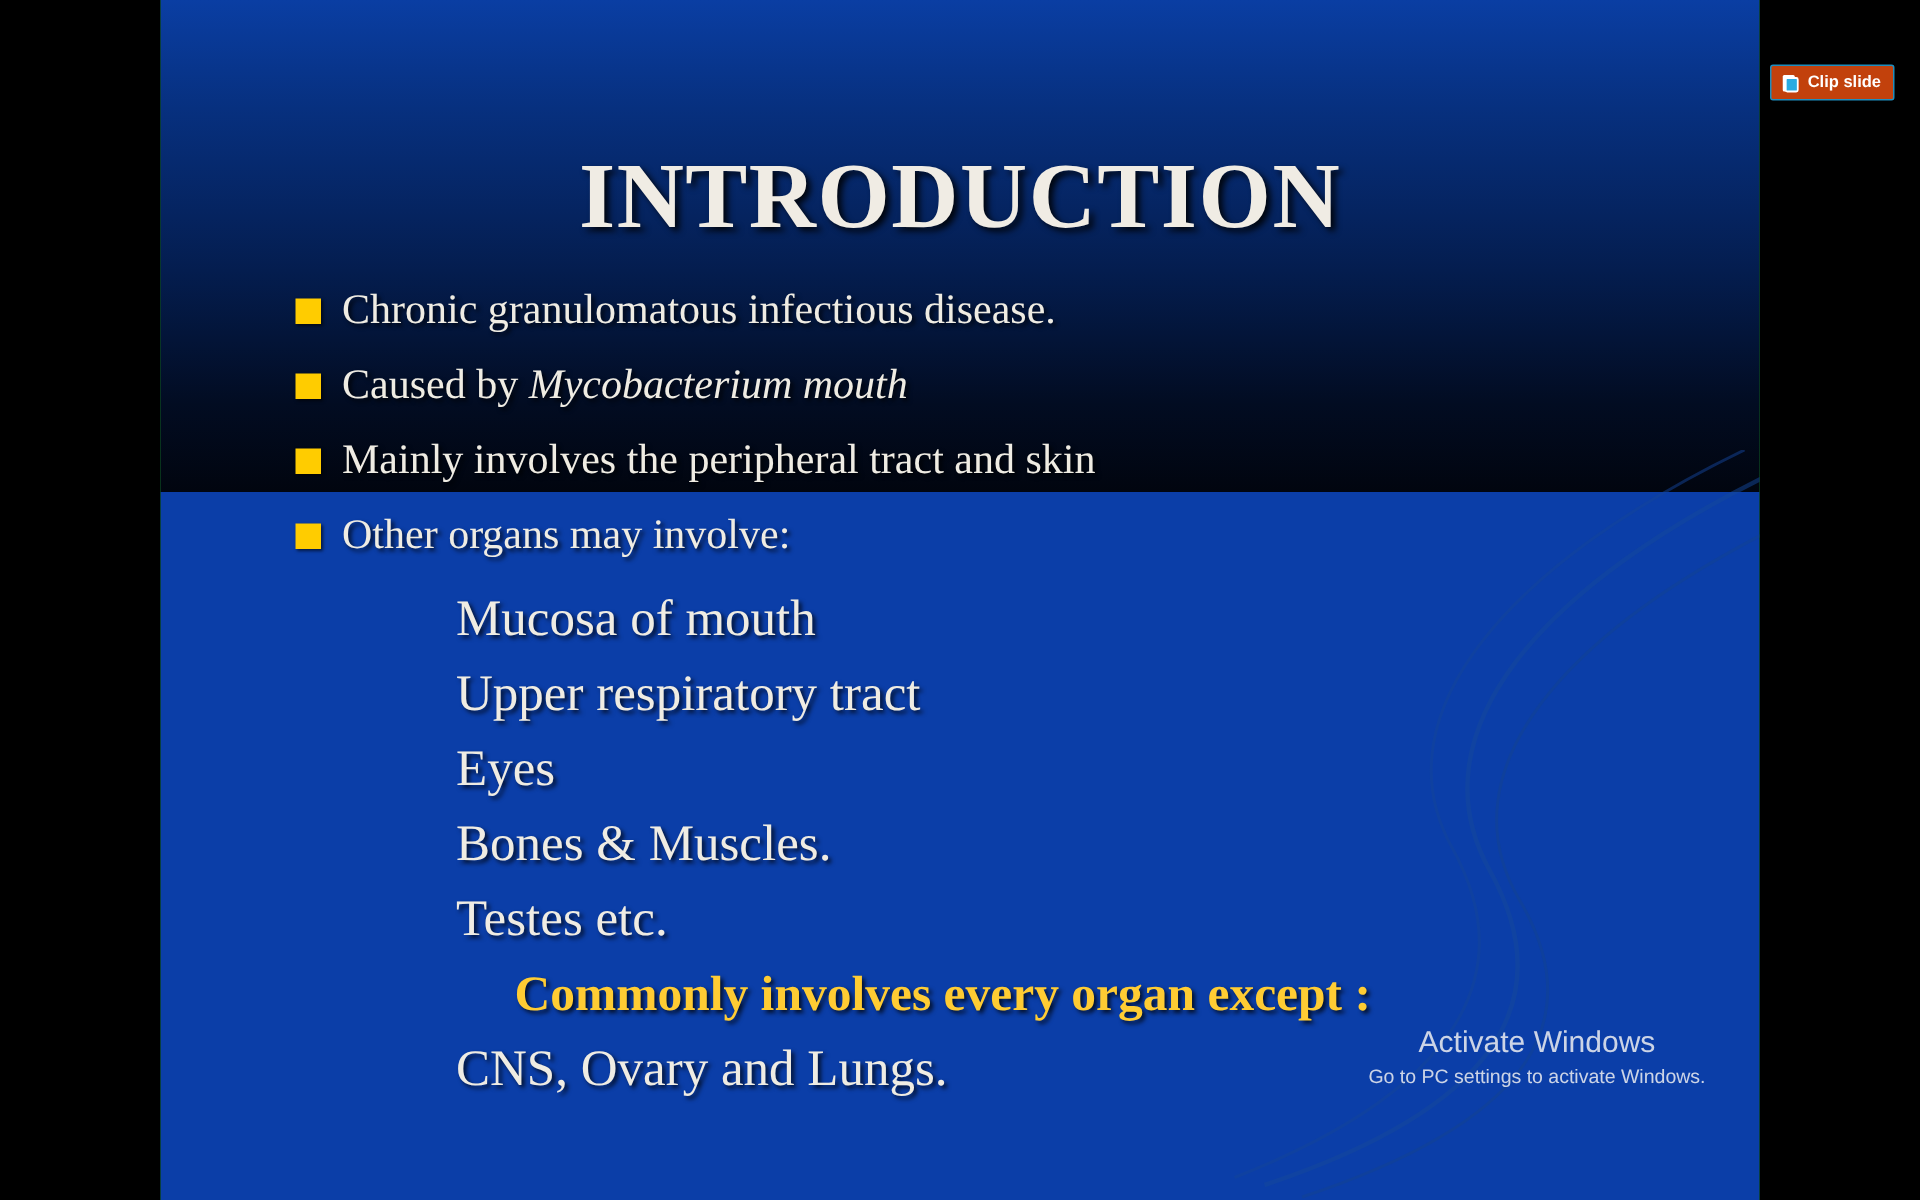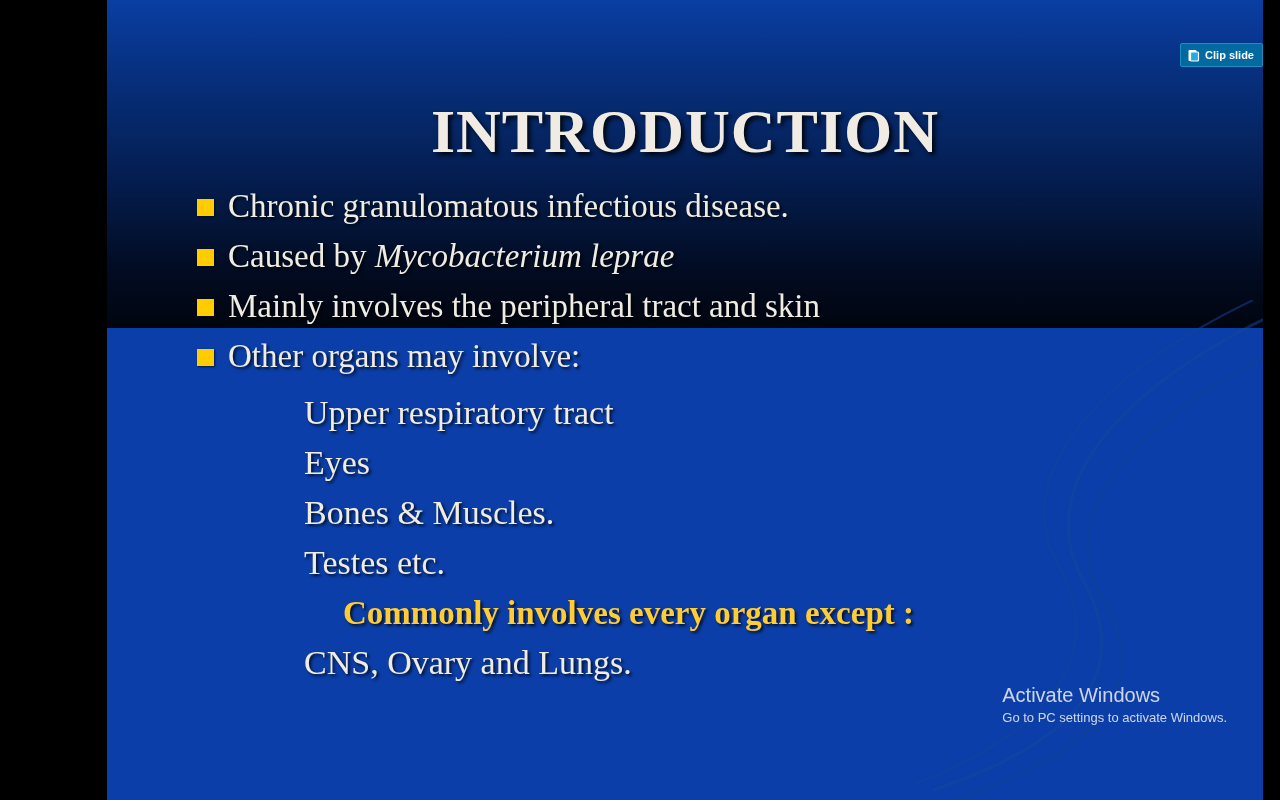--- a/index.html
+++ b/index.html
@@ -15,21 +15,21 @@
     width: 1280px;
     height: 800px;
     background: #000000;
     font-family: "Liberation Serif", serif;
   }
   
   .slide {
     position: absolute;
     left: 107px;
     top: 0px;
-    width: 1156px;
+    width: 1066px;
     height: 800px;
     background: #15803d;
     overflow: hidden;
   }
   
   .slide-top-band {
     position: absolute;
     left: 0;
     top: 0;
     width: 100%;
@@ -92,21 +92,21 @@
     width: 17px;
     height: 17px;
     background: #ffcc00;
     margin-top: 14px;
     margin-right: 14px;
     flex: 0 0 auto;
     box-shadow: 1px 1px 2px rgba(0,0,0,0.6);
   }
   .bullet-text {
     color: #efece3;
-    font-size: 33px;
+    font-size: 28px;
     line-height: 43px;
     text-shadow: 2px 2px 3px rgba(0,0,0,0.75);
     white-space: nowrap;
   }
   .bullet-text .ital {
     font-style: italic;
   }
 
   .sublist {
     position: absolute;
@@ -127,21 +127,21 @@
     font-size: 33px;
     margin-left: 39px;
   }
 
   
   .clip-slide-btn {
     position: absolute;
     right: 17px;
     top: 43px;
     height: 22px;
-    background: #0369a1;
+    background: #c2410c;
     border: 1px solid #1f8dbd;
     border-radius: 2px;
     color: #ffffff;
     font-family: "Liberation Sans", sans-serif;
     font-size: 11px;
     font-weight: bold;
     display: flex;
     align-items: center;
     padding: 0 8px 0 6px;
     cursor: pointer;
@@ -151,21 +151,21 @@
     height: 13px;
     margin-right: 5px;
     display: inline-block;
   }
 
   
   .activate-wm {
     position: absolute;
     right: 36px;
     bottom: 72px;
-    text-align: left;
+    text-align: center;
     color: #d4d9e6;
     font-family: "Liberation Sans", sans-serif;
     opacity: 0.92;
     pointer-events: none;
   }
   .activate-title {
     font-size: 20px;
     line-height: 26px;
     color: #dde1ec;
   }
@@ -197,36 +197,37 @@
 
       <div class="bullets">
 
         <div class="bullet-row">
           <span class="bullet-marker"></span>
           <span class="bullet-text"><span>Chronic granulomatous infectious disease.</span></span>
         </div>
 
         <div class="bullet-row">
           <span class="bullet-marker"></span>
-          <span class="bullet-text"><span>Caused by </span><span class="ital">Mycobacterium leprae</span></span>
+          <span class="bullet-text"><span>Caused by </span><span class="ital">Mycobacterium mouth</span></span>
         </div>
 
         <div class="bullet-row">
           <span class="bullet-marker"></span>
           <span class="bullet-text"><span>Mainly involves the peripheral tract and skin</span></span>
         </div>
 
         <div class="bullet-row">
           <span class="bullet-marker"></span>
           <span class="bullet-text"><span>Other organs may involve:</span></span>
         </div>
 
       </div>
 
       <div class="sublist">
+        <div class="sub-item">Mucosa of  mouth</div>
         <div class="sub-item">Upper respiratory tract</div>
         <div class="sub-item">Eyes</div>
         <div class="sub-item">Bones &amp; Muscles.</div>
         <div class="sub-item">Testes etc.</div>
         <div class="sub-item highlight">Commonly involves every organ except :</div>
         <div class="sub-item">CNS, Ovary and Lungs.</div>
       </div>
 
       <div class="activate-wm">
         <div class="activate-title">Activate Windows</div>

